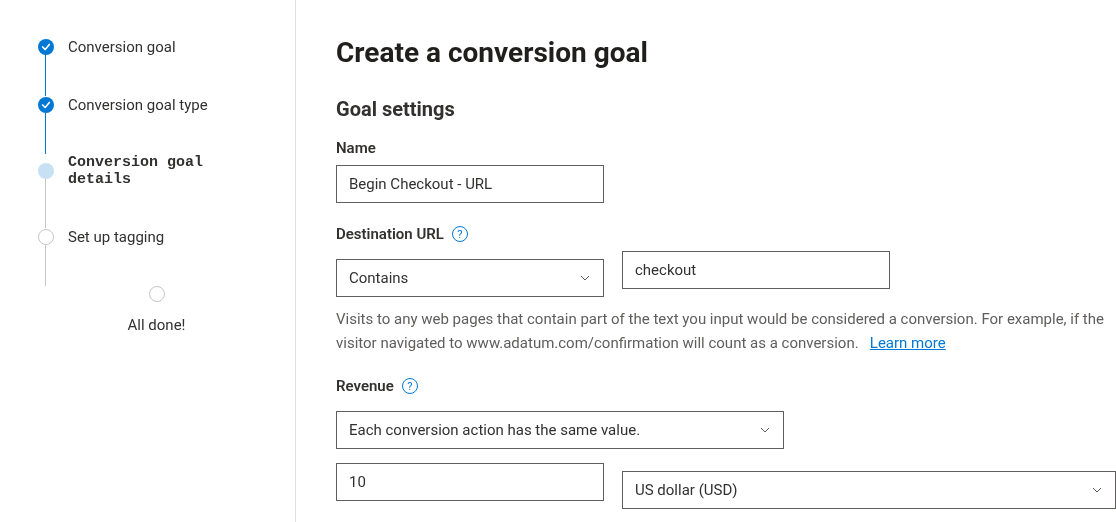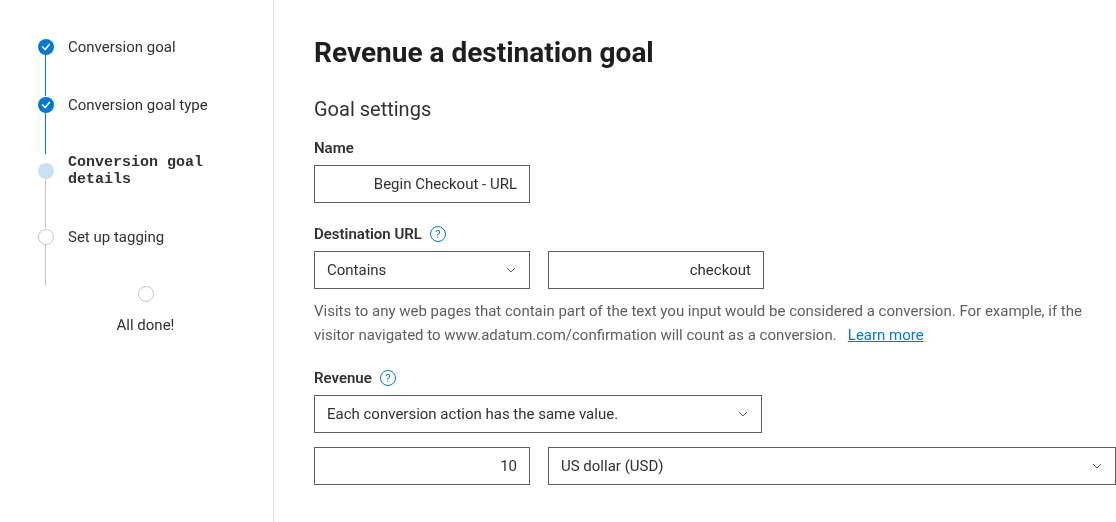--- a/index.html
+++ b/index.html
@@ -70,21 +70,21 @@
       padding: 36px 0 0 40px;
     }
     .page-title {
       font-size: 28px;
       font-weight: 700;
       margin-bottom: 28px;
       color: #201f1e;
     }
     .section-title {
       font-size: 20px;
-      font-weight: 400;
+      font-weight: 700;
       margin-bottom: 18px;
     }
     .field-label {
       font-size: 15px;
       font-weight: 600;
       margin-bottom: 8px;
       display: flex;
       align-items: center;
       gap: 8px;
     }
@@ -109,39 +109,40 @@
       font-family: inherit;
       color: #323130;
       background: #fff;
     }
     .select {
       display: flex;
       align-items: center;
       justify-content: space-between;
       cursor: pointer;
       gap: 10px;
+      margin-top: 8px;
     }
     .chevron {
       width: 12px;
       height: 12px;
       display: inline-flex;
       align-items: center;
       justify-content: center;
       color: #605e5c;
       flex-shrink: 0;
     }
     .row {
       display: flex;
       gap: 18px;
       margin-bottom: 10px;
     }
     .field-group { margin-bottom: 22px; }
-    .w-240 { width: 216px; text-align: right; }
+    .w-240 { width: 268px; }
     .w-400 { width: 448px; }
-    .w-494 { width: 568px; }
+    .w-494 { width: 494px; }
     .hint {
       font-size: 15px;
       color: #605e5c;
       line-height: 1.6;
       margin-top: 6px;
       margin-bottom: 14px;
     }
     .link {
       color: #0078d4;
       text-decoration: underline;
@@ -183,21 +184,21 @@
       <span class="step-label">Set up tagging</span>
     </li>
     <li class="step">
       <span class="step-circle pending"></span>
       <span class="step-label">All done!</span>
     </li>
   </ul>
 </nav>
 
 <main class="main">
-  <h1 class="page-title">Revenue a destination goal</h1>
+  <h1 class="page-title">Create a conversion goal</h1>
   <h2 class="section-title">Goal settings</h2>
 
   <div class="field-group">
     <div class="field-label">Name</div>
     <input class="input w-240" value="Begin Checkout - URL" style="">
   </div>
 
   <div class="field-group">
     <div class="field-label">
       <span>Destination URL</span>

